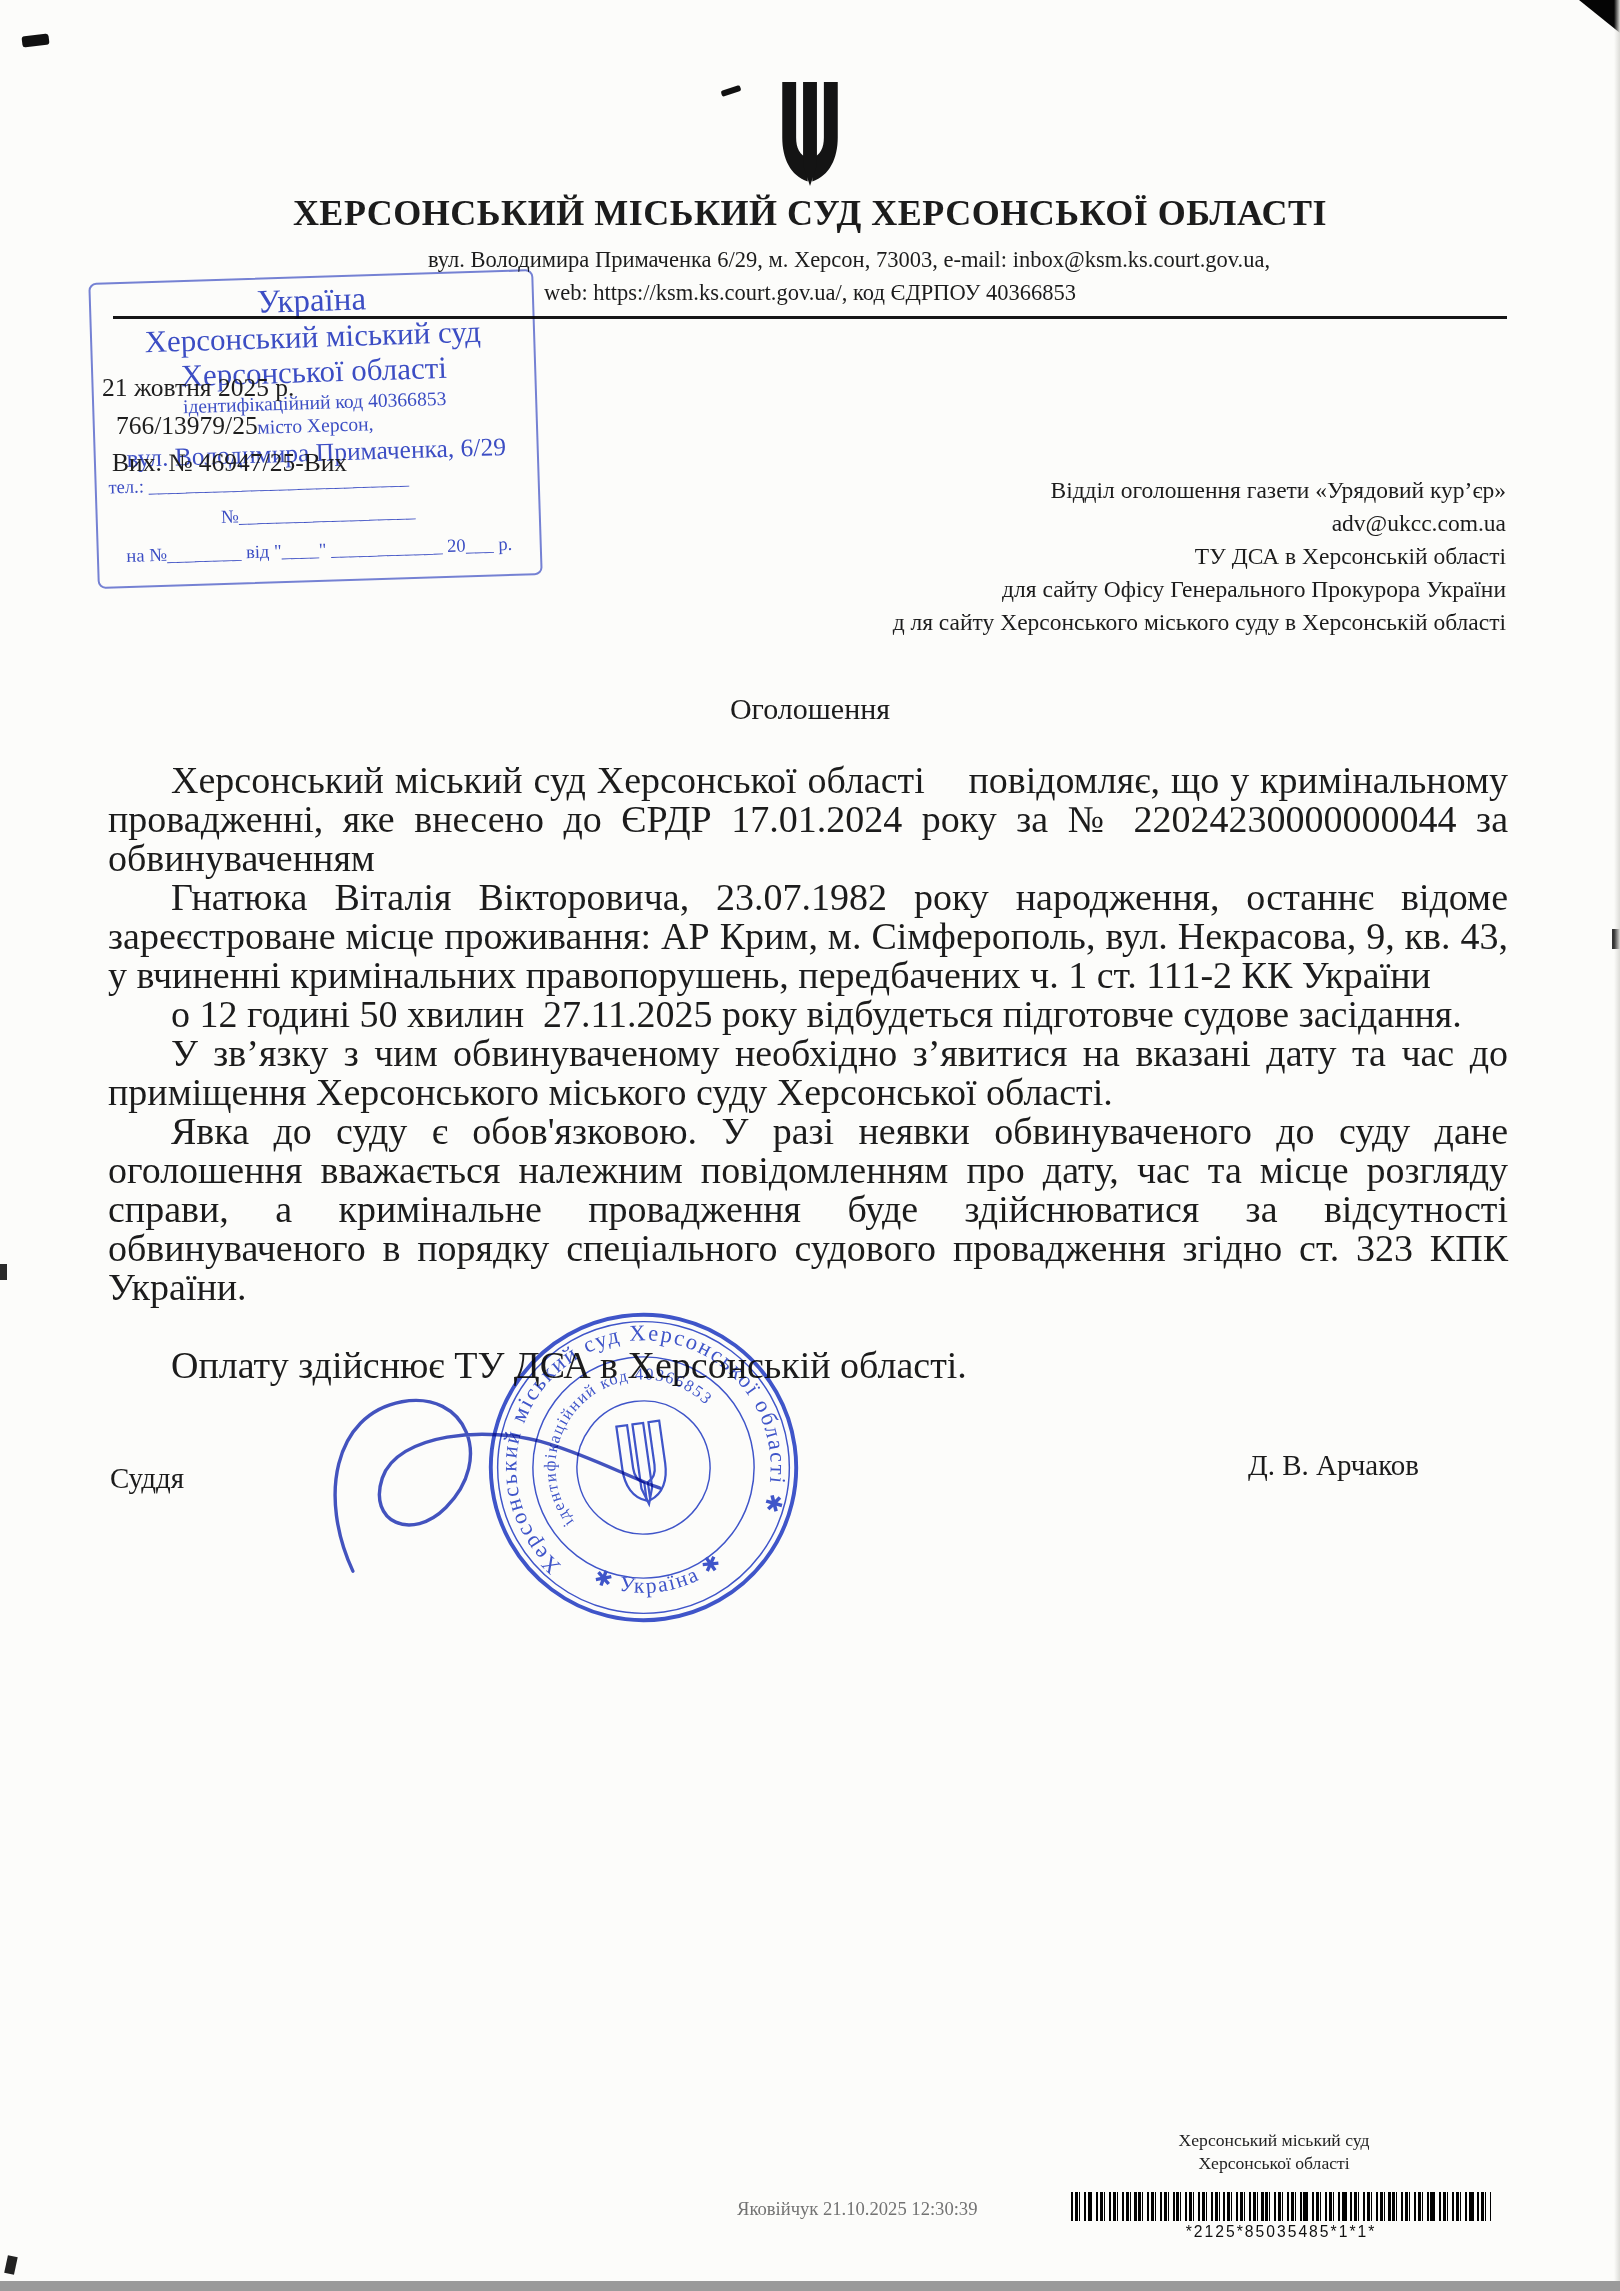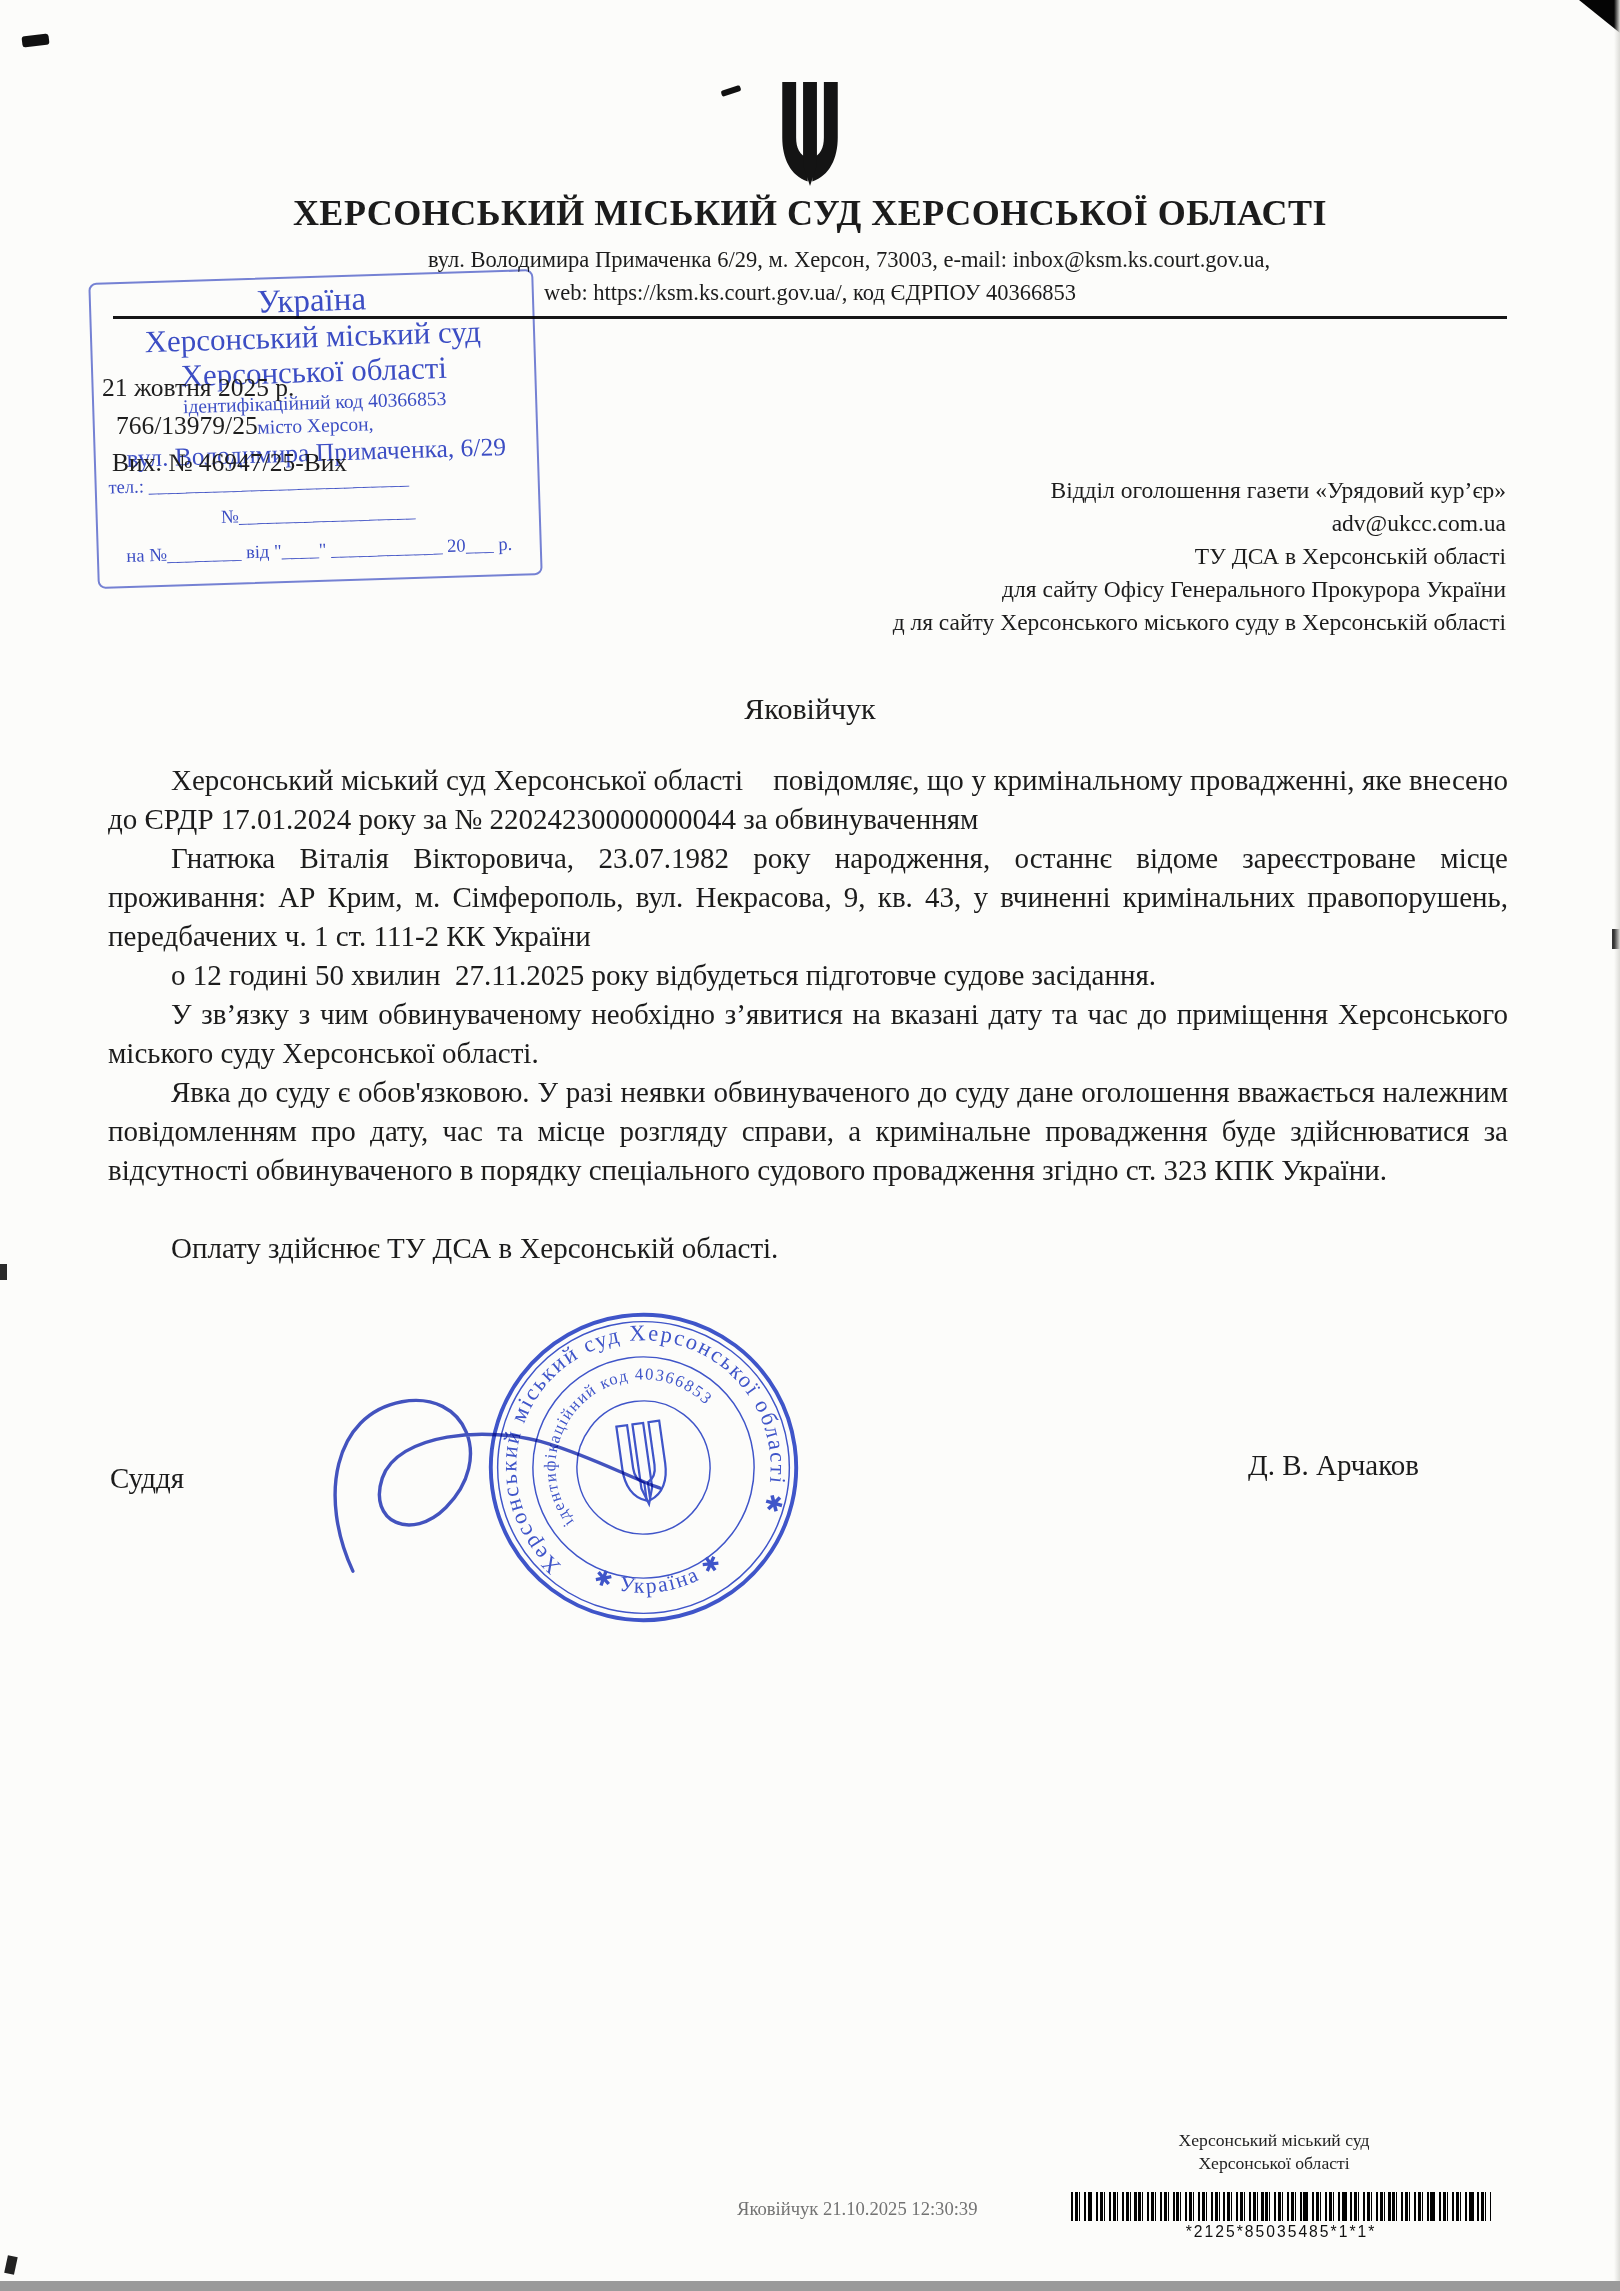--- a/index.html
+++ b/index.html
@@ -46,21 +46,21 @@
     position:absolute; right:114px; top:474px; width:961px;
     text-align:right; font-size:23.5px; line-height:33px;
   }
   
   .doc-title{
     position:absolute; top:692px; left:0; width:100%;
     text-align:center; font-size:30px;
   }
   .body-text{
     position:absolute; left:108px; top:761px; width:1400px;
-    font-size:29px; line-height:39px;
+    font-size:38px; line-height:39px;
   }
   .para{margin:0; text-indent:63px; text-align:justify; white-space:pre-wrap;}
   .para.gap{margin-top:39px;}
   
   .sig-role{position:absolute; left:110px; top:1462px; font-size:29px;}
   .sig-name{position:absolute; right:201px; top:1449px; font-size:29px;}
   
   .seal{position:absolute; left:482px; top:1306px; width:323px; height:323px;
         mix-blend-mode:multiply; opacity:.9; transform:rotate(-8deg);}
   .pen-stroke{position:absolute; left:299px; top:1341px; mix-blend-mode:multiply; opacity:.85;}
@@ -136,21 +136,21 @@
   <div class="typed typed-out">Вих. № 46947/25-Вих</div>
 
   <div class="recipients">
     <div>Відділ оголошення газети «Урядовий кур’єр»</div>
     <div>adv@ukcc.com.ua</div>
     <div>ТУ ДСА в Херсонській області</div>
     <div>для сайту Офісу Генерального Прокурора України</div>
     <div>д ля сайту Херсонського міського суду в Херсонській області</div>
   </div>
 
-  <div class="doc-title">Яковійчук</div>
+  <div class="doc-title">Оголошення</div>
 
   <div class="body-text">
     <p class="para">Херсонський міський суд Херсонської області    повідомляє, що у кримінальному провадженні, яке внесено до ЄРДР 17.01.2024 року за № 22024230000000044 за обвинуваченням</p>
     <p class="para">Гнатюка Віталія Вікторовича, 23.07.1982 року народження, останнє відоме зареєстроване місце проживання: АР Крим, м. Сімферополь, вул. Некрасова, 9, кв. 43, у вчиненні кримінальних правопорушень, передбачених ч. 1 ст. 111-2 КК України</p>
     <p class="para">о 12 годині 50 хвилин  27.11.2025 року відбудеться підготовче судове засідання.</p>
     <p class="para">У зв’язку з чим обвинуваченому необхідно з’явитися на вказані дату та час до приміщення Херсонського міського суду Херсонської області.</p>
     <p class="para">Явка до суду є обов'язковою. У разі неявки обвинуваченого до суду дане оголошення вважається належним повідомленням про дату, час та місце розгляду справи, а кримінальне провадження буде здійснюватися за відсутності обвинуваченого в порядку спеціального судового провадження згідно ст. 323 КПК України.</p>
     <p class="para gap">Оплату здійснює ТУ ДСА в Херсонській області.</p>
   </div>
 

